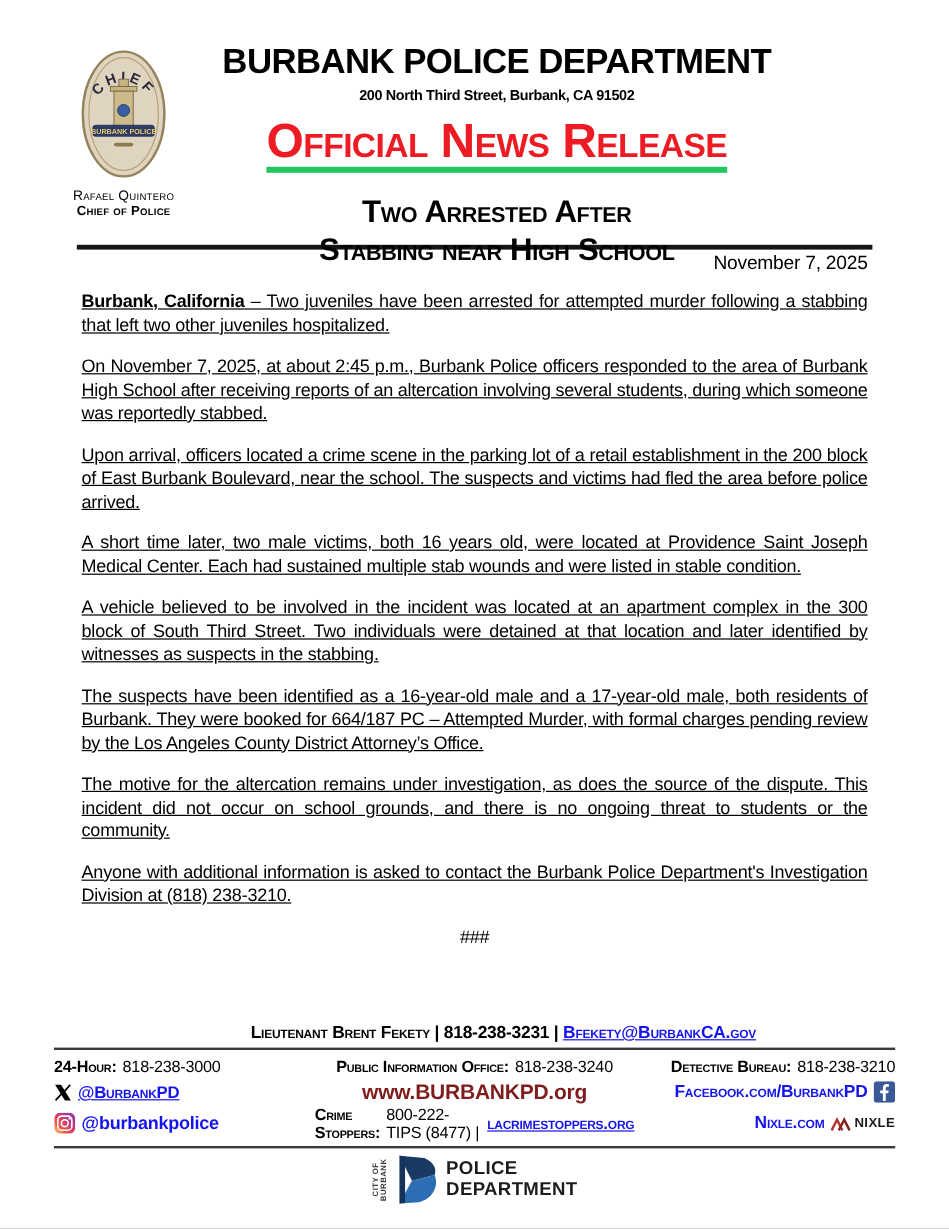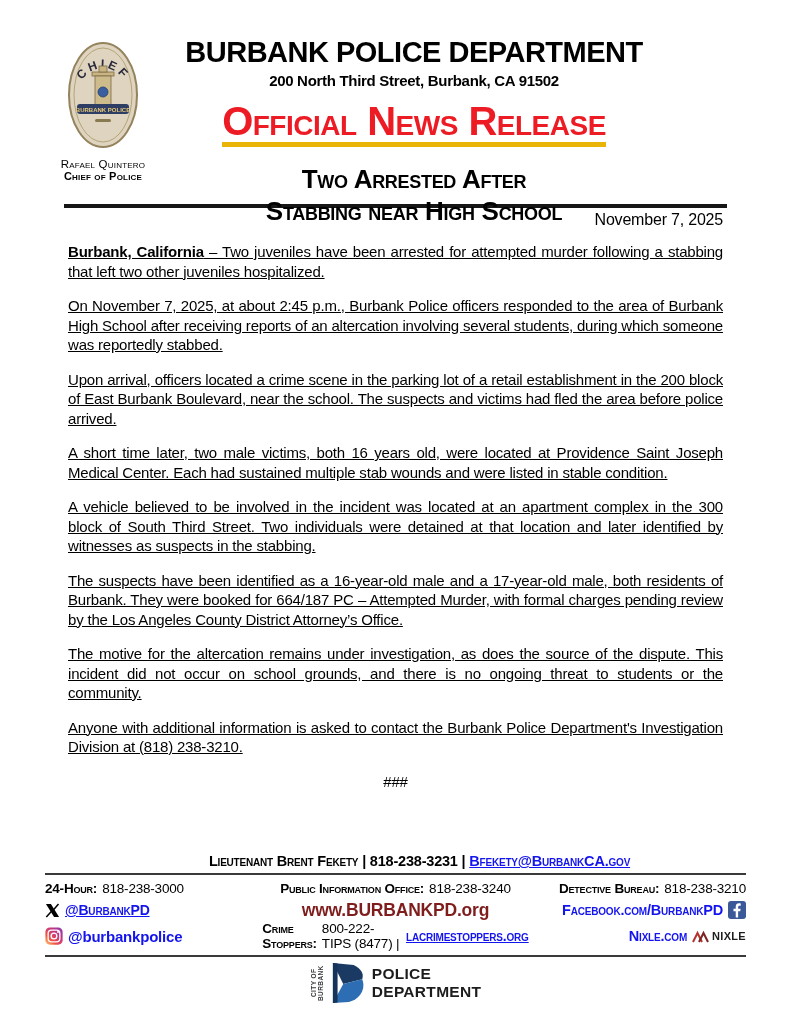--- a/index.html
+++ b/index.html
@@ -14,26 +14,26 @@
     overflow:hidden;
   }
   
   .header { position:relative; height:196px; padding-top:36px; }
   .badge-block { position:absolute; left:44px; top:40px; width:118px; text-align:center; }
   .badge-svg { display:block; margin:0 auto; }
   .officer-name { margin-top:8px; font-size:11.5px; font-weight:normal; font-variant:small-caps; letter-spacing:.2px; }
   .officer-title { font-size:11px; font-weight:bold; font-variant:small-caps; letter-spacing:.2px; }
   .title-block { margin-left:140px; width:548px; text-align:center; }
   .dept-title { font-size:29px; font-weight:bold; letter-spacing:-.5px; white-space:nowrap; }
-  .dept-address { margin-top:3px; font-size:15px; font-weight:bold; letter-spacing:-.3px; }
+  .dept-address { margin-top:3px; font-size:12px; font-weight:bold; letter-spacing:-.3px; }
   .release-title {
     display:inline-block; margin-top:12px;
     font-size:40px; line-height:1; font-weight:bold;
     font-variant:small-caps; letter-spacing:-.5px;
-    color:#ED1C24; border-bottom:5px solid #eab308; padding-bottom:1px;
+    color:#ED1C24; border-bottom:5px solid #22c55e; padding-bottom:1px;
     white-space:nowrap;
     text-align:right;
   }
   .headline { margin-top:17px; font-size:26px; line-height:1.22; font-weight:bold; font-variant:small-caps; letter-spacing:-.3px; }
   
   .rule-thick { margin:8px 64px 0 64px; border-top:4px solid #161616; }
   .date-row { margin:3px 68px 0 68px; text-align:right; font-size:16px; letter-spacing:-.2px; }
   
   .body-text { margin:13px 68px 0 68px; font-size:15px; line-height:19.5px; letter-spacing:-.2px; text-align:justify; }
   .body-text p { margin-bottom:15px;text-decoration:underline; }

